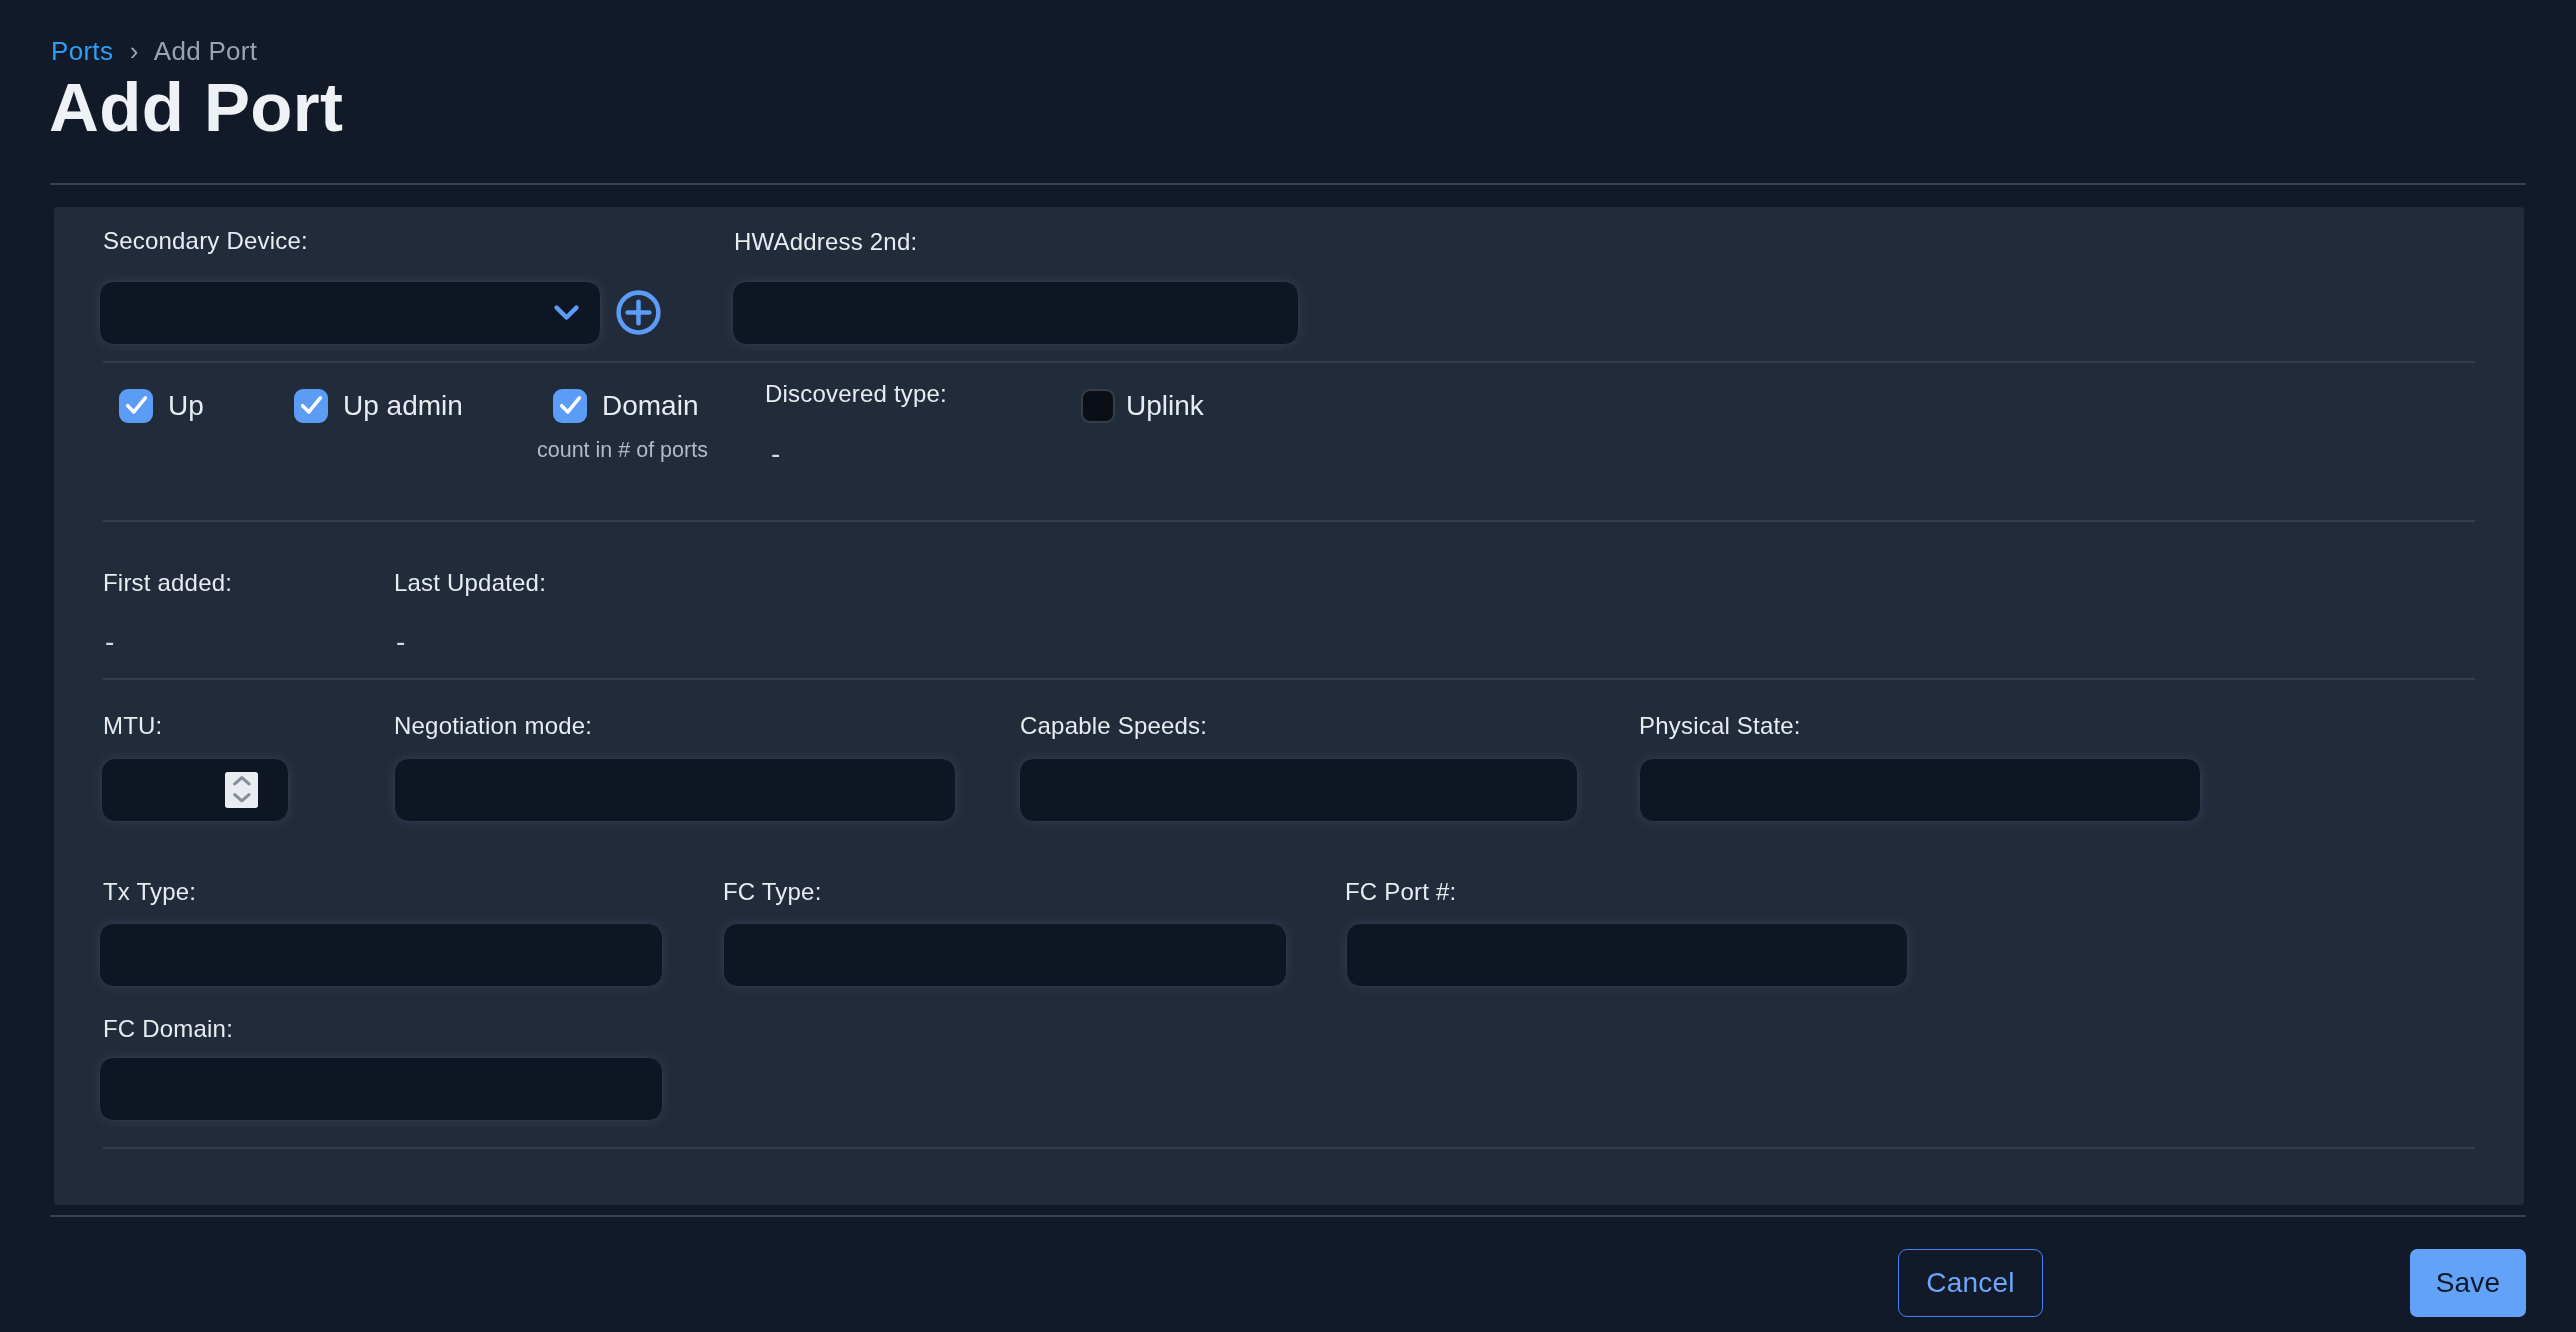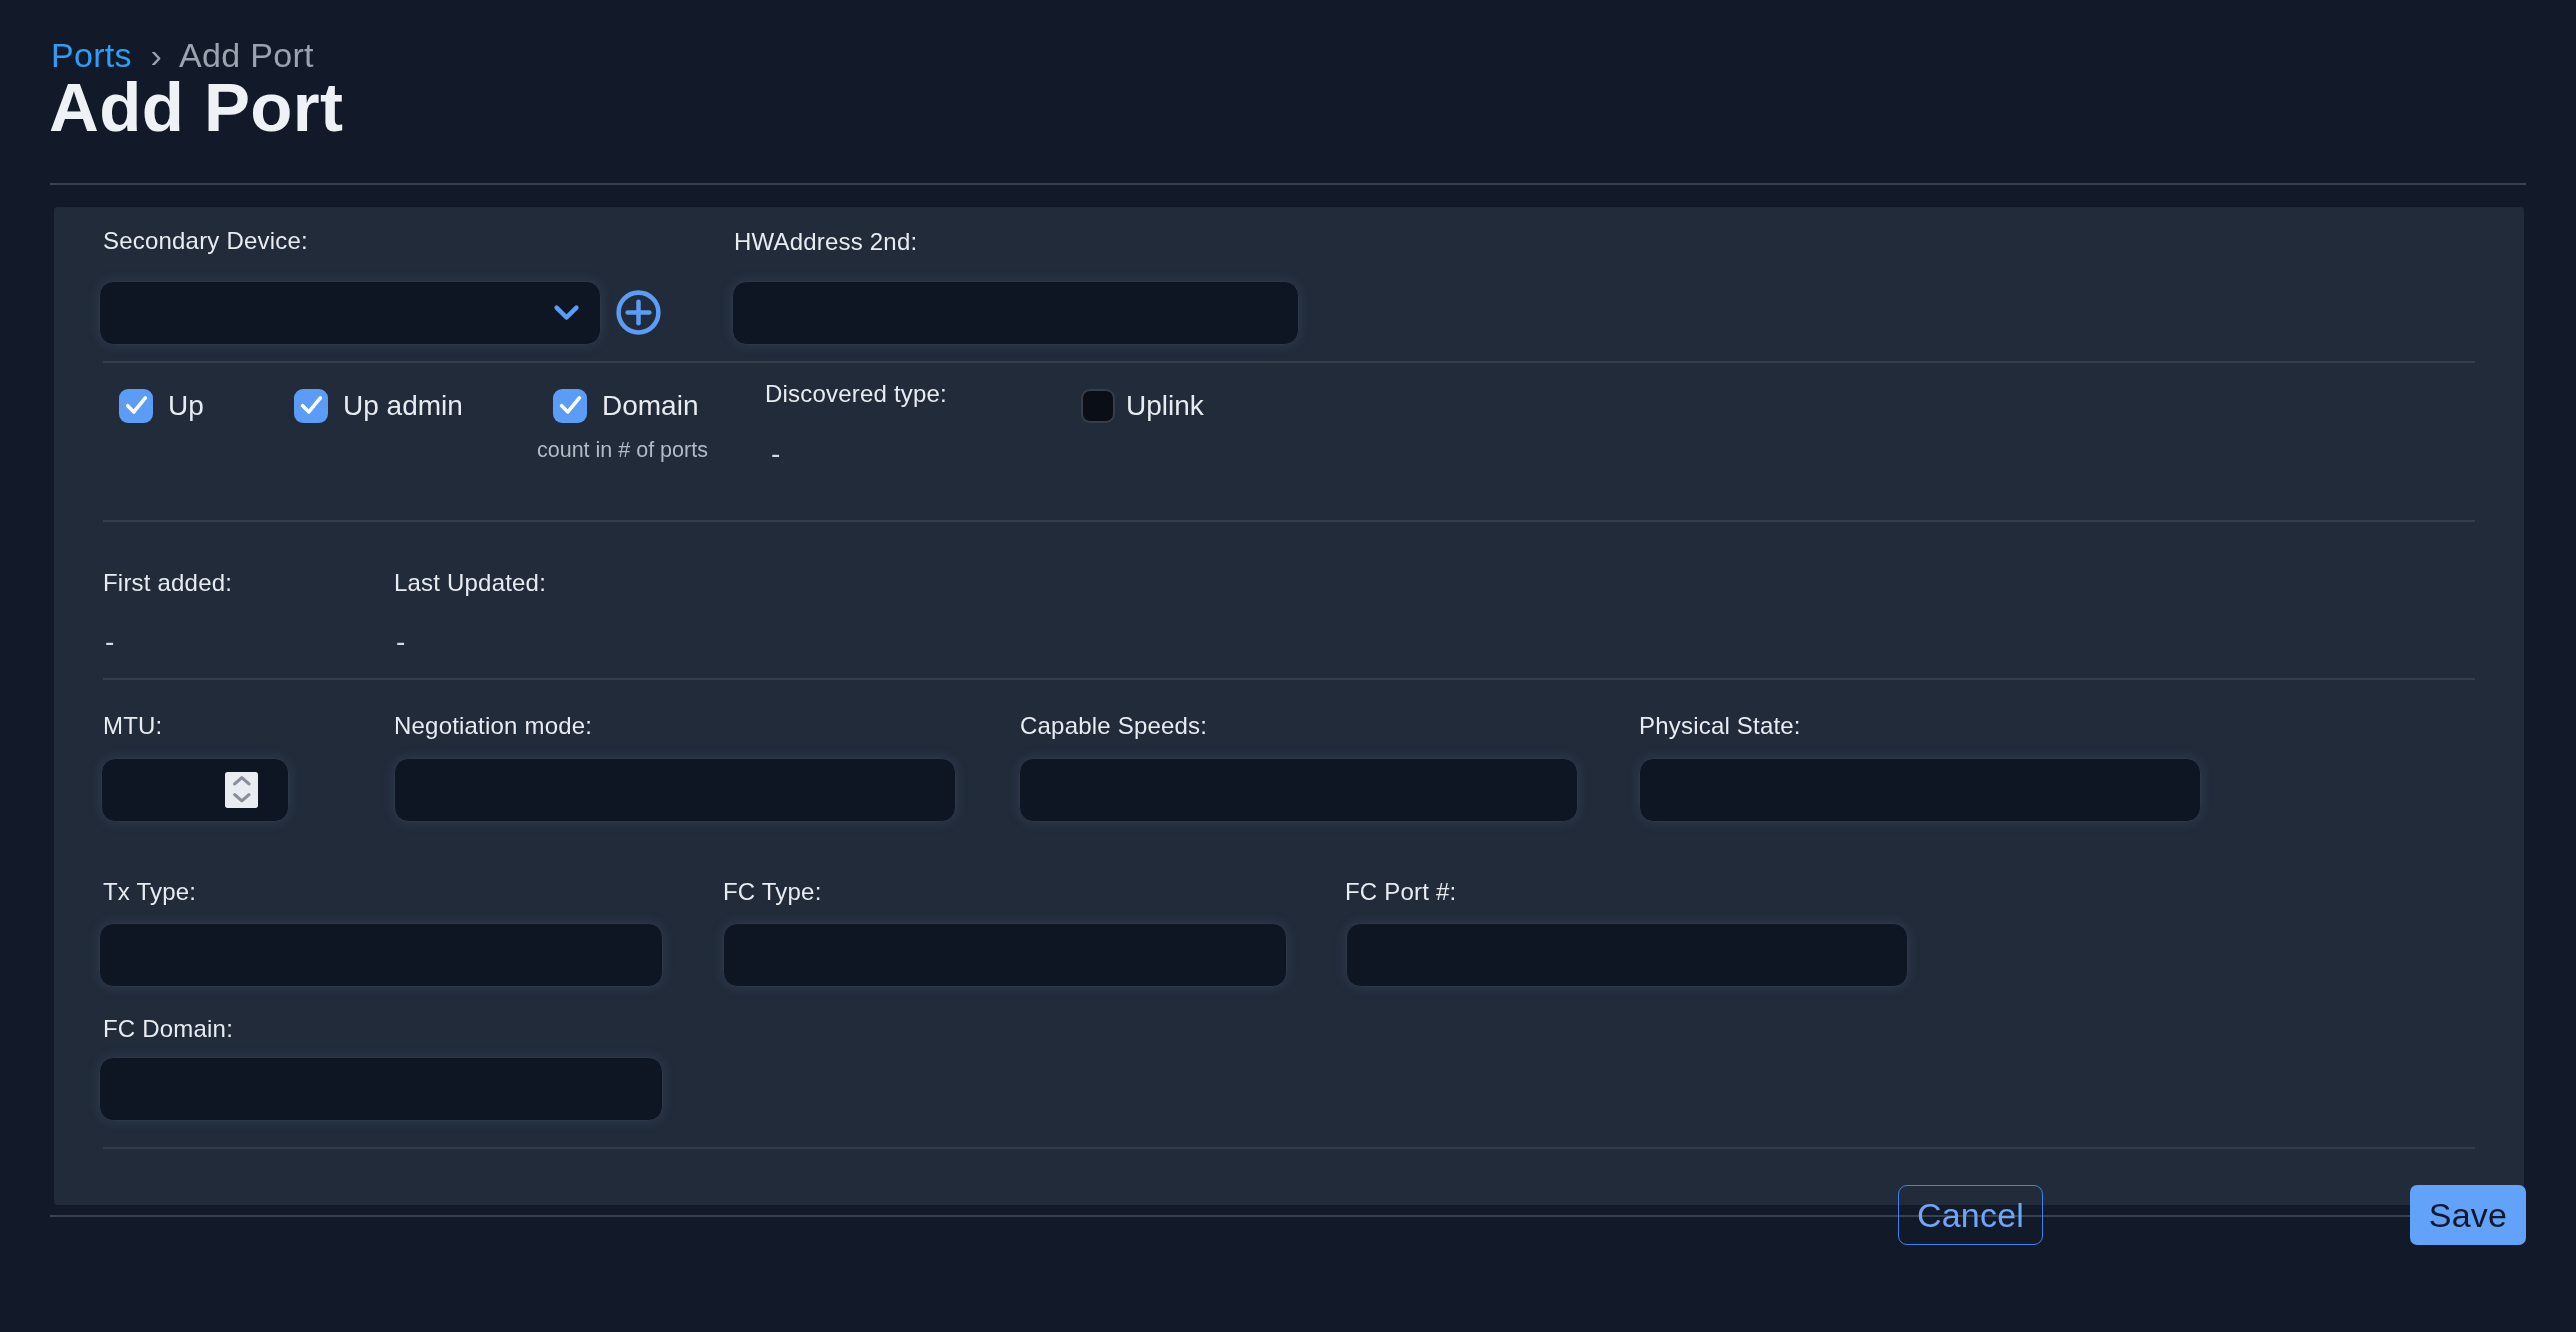--- a/index.html
+++ b/index.html
@@ -12,21 +12,21 @@
     height: 1333px;
     background: #121a29;
     overflow: hidden;
   }
 
   
   .breadcrumb {
     position: absolute;
     left: 51px;
     top: 36px;
-    font-size: 34px;
+    font-size: 26px;
     letter-spacing: 0.3px;
   }
   .crumb-link { color: #2f9ef5; cursor: pointer; }
   .crumb-sep { color: #9aa3af; margin: 0 9px; }
   .crumb-current { color: #9aa3af; }
 
   .page-title {
     position: absolute;
     left: 49px;
     top: 68px;
@@ -156,24 +156,24 @@
   .footer-divider {
     position: absolute;
     left: 50px;
     top: 1215px;
     width: 2476px;
     height: 1.8px;
     background: #39424f;
   }
   .btn {
     position: absolute;
-    top: 1185px;
-    height: 60px;
+    top: 1249px;
+    height: 68px;
     border-radius: 9px;
-    font-size: 34px;
+    font-size: 28px;
     font-family: "Liberation Sans", sans-serif;
     font-weight: 500;
     display: flex;
     align-items: center;
     justify-content: center;
     cursor: pointer;
     border: none;
     letter-spacing: 0.2px;
   }
   .btn-cancel {

